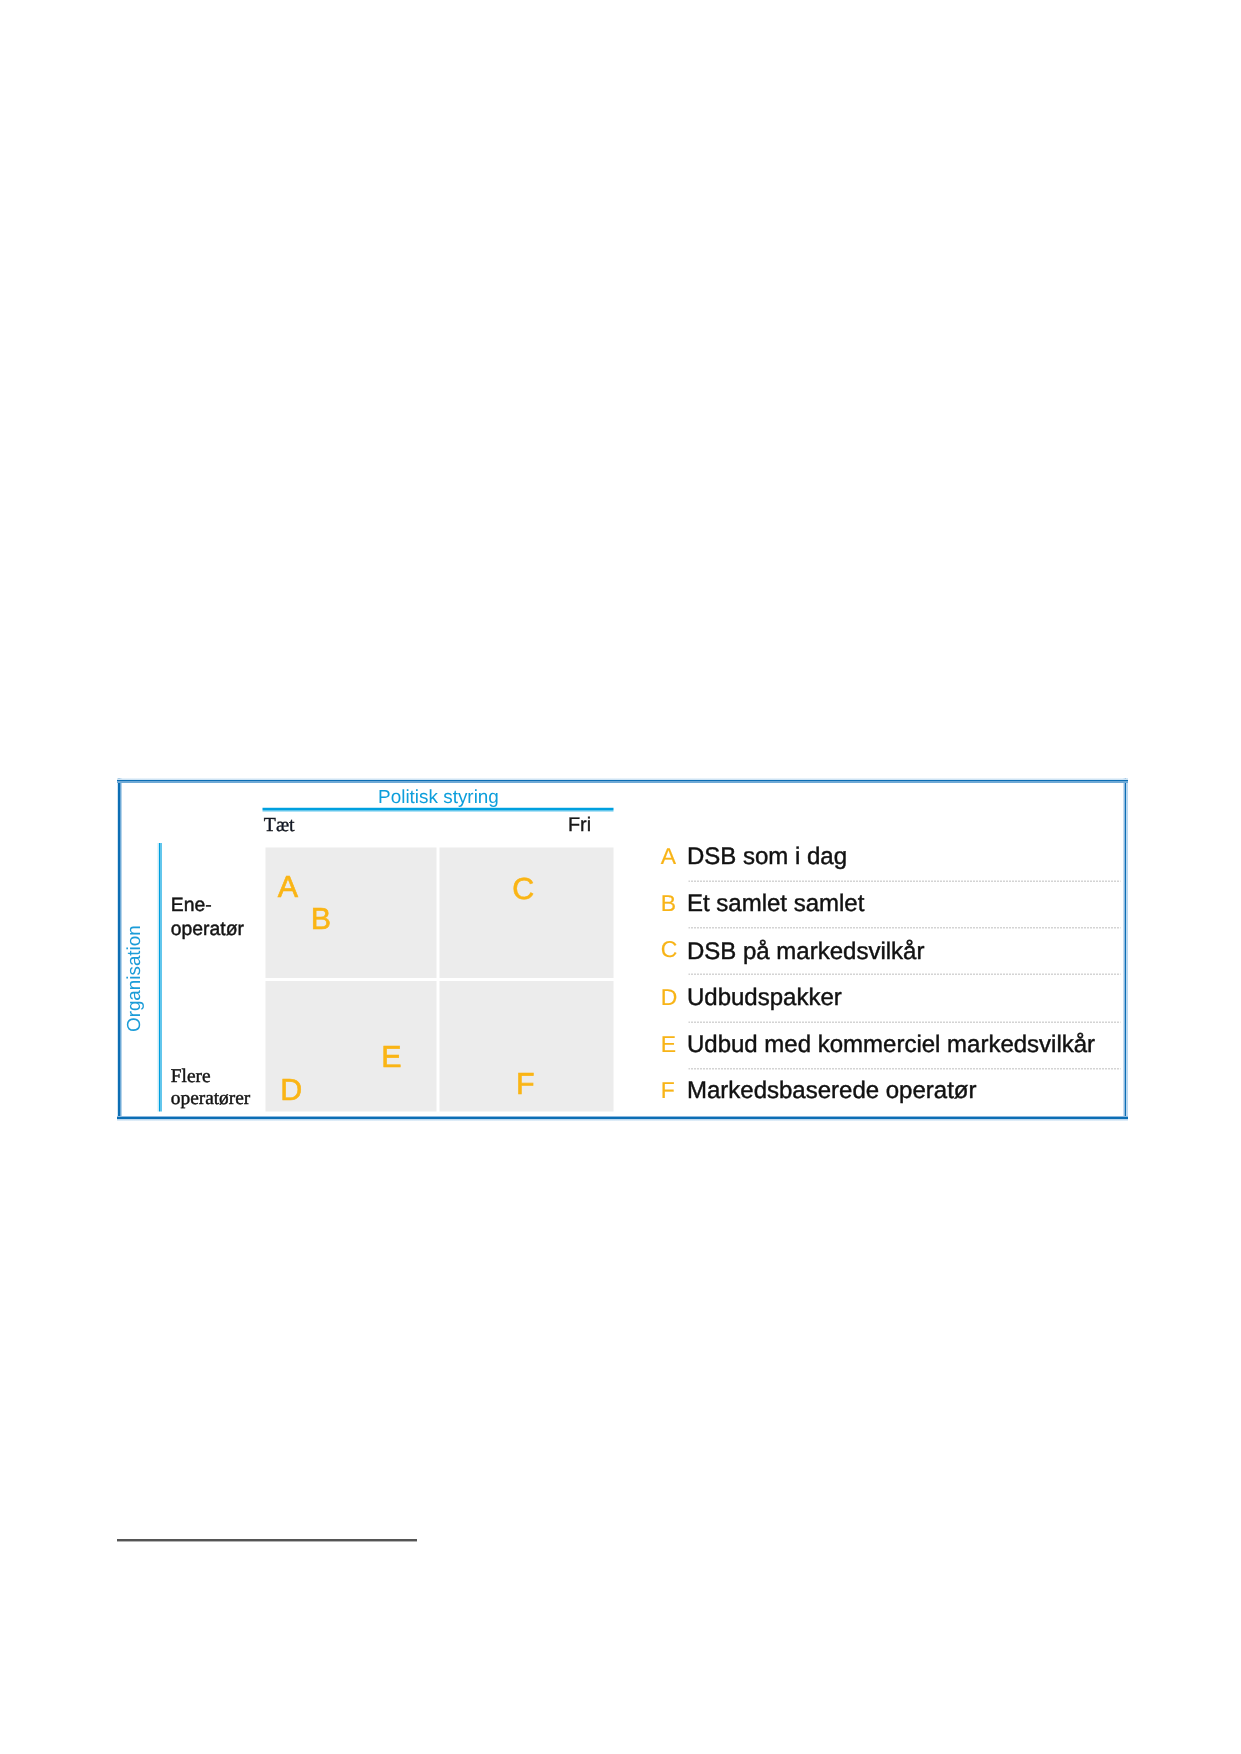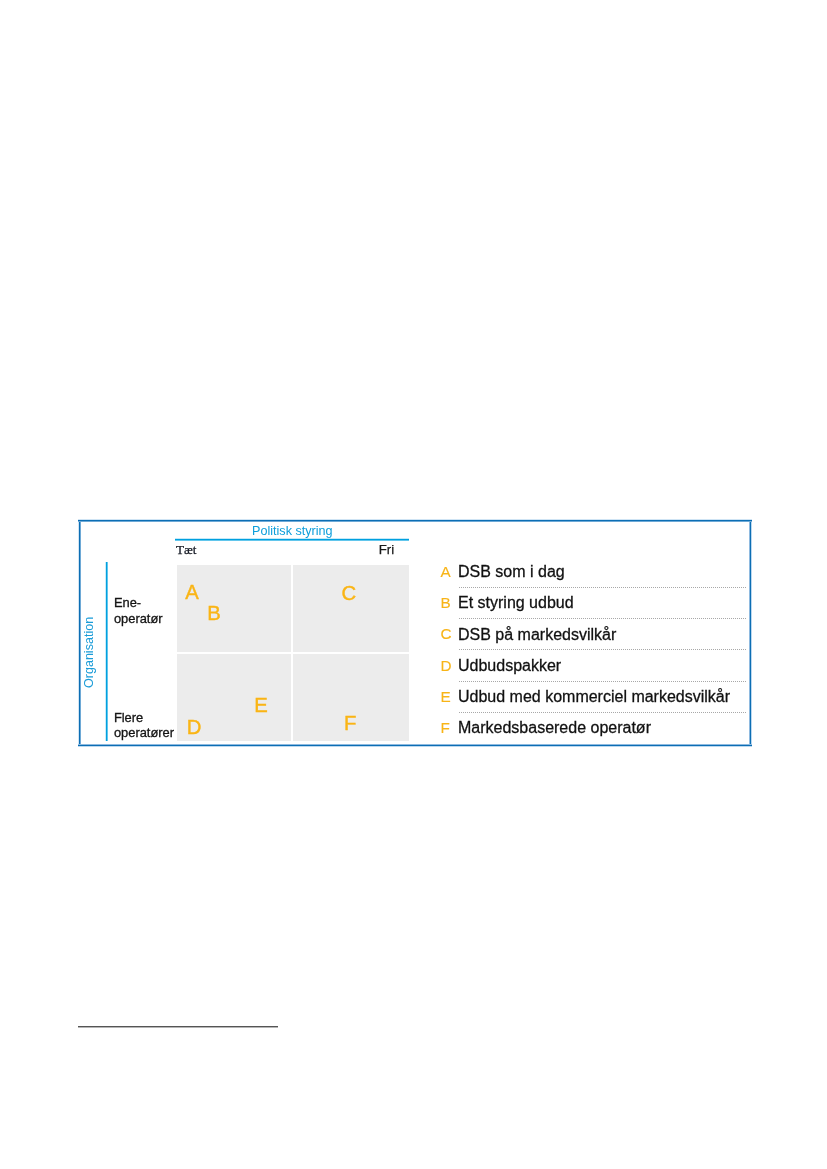--- a/index.html
+++ b/index.html
@@ -46,21 +46,21 @@
   .row-title {
     position:absolute; left:4.1px; top:167.8px;
     color:#1B9CD8; font-size:12.55px; line-height:13px;
     transform: rotate(-90deg); transform-origin: left top;
     white-space:nowrap;
   }
 
   
   .row-label { position:absolute; left:35.2px; font-size:12.9px; color:#141414; line-height:15.6px; -webkit-text-stroke:0.3px #141414; }
   .row-label.top { top:42.2px;margin-top:33px; }
-  .row-label.bottom { top:189.9px; }
+  .row-label.bottom { top:189.9px;font-family:Liberation Serif, serif; }
 
   
   .matrix { position:absolute; left:98px; top:45.2px; width:232px; height:176px; }
   .cell { position:absolute; background:#ECECEC; }
   .cell.tl { left:0;     top:0;    width:114.8px; height:87.2px; }
   .cell.tr { left:116.7px; top:0;    width:115.2px; height:87.2px; }
   .cell.bl { left:0;     top:89.2px; width:114.8px; height:86.8px; }
   .cell.br { left:116.7px; top:89.2px; width:115.2px; height:86.8px; }
   .mk { position:absolute; color:#FAB515; font-size:20.3px; line-height:20px; -webkit-text-stroke:0.4px #FAB515; }
 
@@ -114,21 +114,21 @@
     </div>
 
     <div class="legend">
       <div class="legend-row">
         <span class="legend-letter">A</span>
         <span class="legend-text">DSB som i dag</span>
         <span class="legend-dots"></span>
       </div>
       <div class="legend-row">
         <span class="legend-letter">B</span>
-        <span class="legend-text">Et styring udbud</span>
+        <span class="legend-text">Et samlet samlet</span>
         <span class="legend-dots"></span>
       </div>
       <div class="legend-row">
         <span class="legend-letter">C</span>
         <span class="legend-text">DSB på markedsvilkår</span>
         <span class="legend-dots"></span>
       </div>
       <div class="legend-row">
         <span class="legend-letter">D</span>
         <span class="legend-text">Udbudspakker</span>

